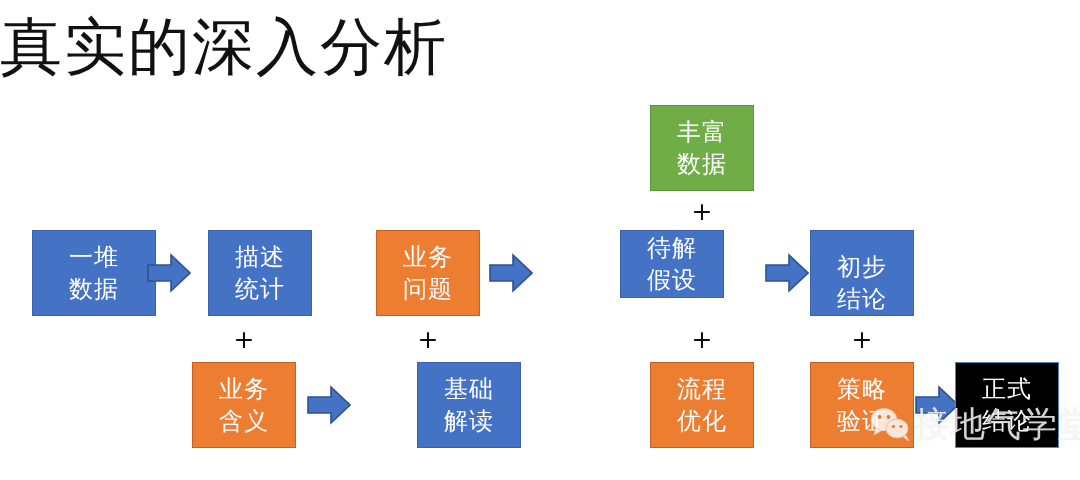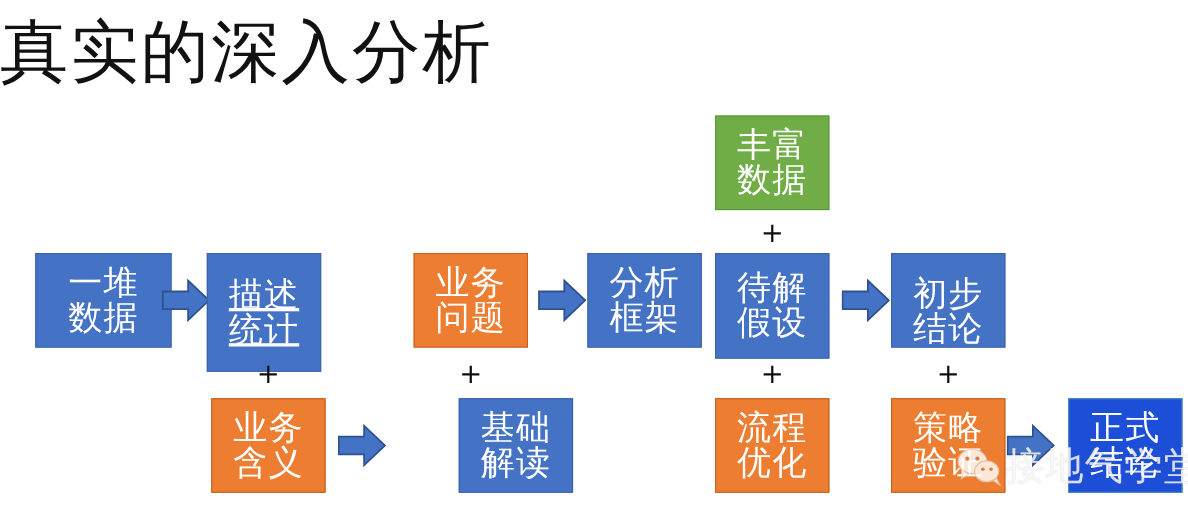--- a/index.html
+++ b/index.html
@@ -34,31 +34,31 @@
 
   
   .box {
     position: absolute;
     box-sizing: border-box;
     display: flex;
     flex-direction: column;
     align-items: center;
     justify-content: center;
     color: #ffffff;
-    font-size: 31px;
+    font-size: 24px;
     line-height: 32px;
     letter-spacing: 1px;
     text-align: center;
     white-space: nowrap;
   }
   .box .ln { display: block; }
   .box.blue   { background: #4472C4; border: 1px solid #3B63AC; }
   .box.orange { background: #ED7D31; border: 1px solid #C5611F; }
   .box.green  { background: #70AD47; border: 1px solid #5E9539; }
-  .box.lblue  { background: #1d4ed8; border: 1px solid #4A89C4; margin-left: 16px; }
+  .box.lblue  { background: #000000; border: 1px solid #4A89C4; }
 
   
   .plus {
     position: absolute;
     color: #0d0d0d;
     font-size: 25px;
     line-height: 25px;
     font-weight: 500;
     text-align: center;
     width: 26px;
@@ -107,46 +107,42 @@
     <span class="ln">一堆</span>
     <span class="ln">数据</span>
   </div>
 
   <div class="arrow" style="left:147px; top:253px;">
     <svg width="44" height="40" viewBox="0 0 44 40">
       <polygon points="1,12 24,12 24,2 43,20 24,38 24,28 1,28" fill="#4472C4" stroke="#2F528F" stroke-width="1.6"></polygon>
     </svg>
   </div>
 
-  <div class="box blue" style="left:188px; top:230px; width:104px; height:108px;text-decoration:underline;">
+  <div class="box blue" style="left:208px; top:230px; width:104px; height:86px;">
     <span class="ln">描述</span>
     <span class="ln">统计</span>
   </div>
 
   <div class="plus" style="left:231px; top:327px;">+</div>
 
   <div class="box orange" style="left:376px; top:230px; width:104px; height:86px;">
     <span class="ln">业务</span>
     <span class="ln">问题</span>
   </div>
 
   <div class="plus" style="left:415px; top:327px;">+</div>
 
   <div class="arrow" style="left:489px; top:253px;">
     <svg width="44" height="40" viewBox="0 0 44 40">
       <polygon points="1,12 24,12 24,2 43,20 24,38 24,28 1,28" fill="#4472C4" stroke="#2F528F" stroke-width="1.6"></polygon>
     </svg>
   </div>
 
-  <div class="box blue" style="left:534px; top:230px; width:104px; height:86px;">
-    <span class="ln">分析</span>
-    <span class="ln">框架</span>
-  </div>
-
-  <div class="box blue" style="left:650px; top:230px; width:104px; height:96px;">
+
+  <div class="box blue" style="left:620px; top:230px; width:104px; height:68px;">
     <span class="ln">待解</span>
     <span class="ln">假设</span>
   </div>
 
   <div class="plus" style="left:689px; top:327px;">+</div>
 
   <div class="arrow" style="left:765px; top:253px;">
     <svg width="44" height="40" viewBox="0 0 44 40">
       <polygon points="1,12 24,12 24,2 43,20 24,38 24,28 1,28" fill="#4472C4" stroke="#2F528F" stroke-width="1.6"></polygon>
     </svg>

